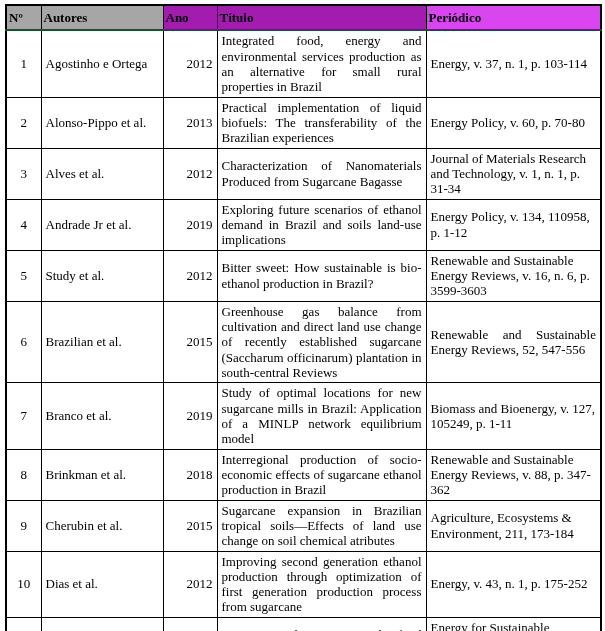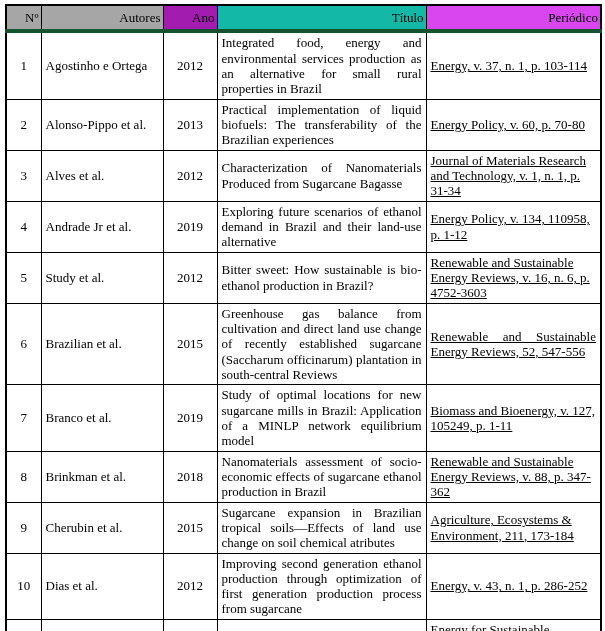--- a/index.html
+++ b/index.html
@@ -26,58 +26,58 @@
     line-height: 1.18;
   }
   table.ref-table th,
   table.ref-table td {
     border: 1px solid #000000;
     vertical-align: middle;
     padding: 2px 4px;
     overflow: hidden;
   }
   table.ref-table thead th {
-    font-weight: normal;
-    text-align: right;
+    font-weight: bold;
+    text-align: left;
     padding: 4px 2px;
-    border-bottom: 4px solid #14532d;
+    border-bottom: 2px solid #14532d;
   }
   
   col.c-num      { width: 35px;  }
   col.c-autores  { width: 122px; }
   col.c-ano      { width: 54px;  }
   col.c-titulo   { width: 209px; }
   col.c-periodico{ width: 175px; }
 
   td.num  { text-align: center; }
   td.autores { text-align: left; padding-left: 6px; margin-left: 33px; }
-  td.ano  { text-align: center; margin-left: 10px; }
+  td.ano  { text-align: right; margin-left: 10px; }
   td.titulo { text-align: justify; padding-left: 5px; padding-right: 5px; }
-  td.periodico { text-align: left; padding-left: 5px; padding-right: 4px; text-decoration: underline; }
+  td.periodico { text-align: left; padding-left: 5px; padding-right: 4px; }
   
   tbody tr:nth-child(6) td.periodico { text-align: justify; }
 </style>
 </head>
 <body>
 
 <div class="page">
   <table class="ref-table">
     <colgroup>
       <col class="c-num">
       <col class="c-autores">
       <col class="c-ano">
       <col class="c-titulo">
       <col class="c-periodico">
     </colgroup>
     <thead>
       <tr>
         <th style="background: rgb(166, 166, 166);">Nº</th>
         <th style="background: rgb(166, 166, 166);">Autores</th>
         <th style="background: #a21caf;">Ano</th>
-        <th style="background: #14b8a6; margin-top: 48px;">Título</th>
+        <th style="background: #a21caf; margin-top: 48px;">Título</th>
         <th style="background: #d946ef;">Periódico</th>
       </tr>
     </thead>
     <tbody>
         <tr>
           <td class="num">1</td>
           <td class="autores">Agostinho e Ortega</td>
           <td class="ano">2012</td>
           <td class="titulo">Integrated food, energy and environmental services production as an alternative for small rural properties in Brazil</td>
           <td class="periodico">Energy, v. 37, n. 1, p. 103-114</td>
@@ -93,64 +93,64 @@
           <td class="num">3</td>
           <td class="autores">Alves et al.</td>
           <td class="ano">2012</td>
           <td class="titulo">Characterization of Nanomaterials Produced from Sugarcane Bagasse</td>
           <td class="periodico">Journal of Materials Research and Technology, v. 1, n. 1, p. 31-34</td>
         </tr>
         <tr>
           <td class="num">4</td>
           <td class="autores">Andrade Jr et al.</td>
           <td class="ano">2019</td>
-          <td class="titulo">Exploring future scenarios of ethanol demand in Brazil and their land-use alternative</td>
+          <td class="titulo">Exploring future scenarios of ethanol demand in Brazil and soils land-use implications</td>
           <td class="periodico">Energy Policy, v. 134, 110958, p. 1-12</td>
         </tr>
         <tr>
           <td class="num">5</td>
           <td class="autores">Study et al.</td>
           <td class="ano">2012</td>
           <td class="titulo">Bitter sweet: How sustainable is bio-ethanol production in Brazil?</td>
-          <td class="periodico">Renewable and Sustainable Energy Reviews, v. 16, n. 6, p. 4752-3603</td>
+          <td class="periodico">Renewable and Sustainable Energy Reviews, v. 16, n. 6, p. 3599-3603</td>
         </tr>
         <tr>
           <td class="num">6</td>
           <td class="autores">Brazilian et al.</td>
           <td class="ano">2015</td>
           <td class="titulo">Greenhouse gas balance from cultivation and direct land use change of recently established sugarcane (Saccharum officinarum) plantation in south-central Reviews</td>
           <td class="periodico">Renewable and Sustainable Energy Reviews, 52, 547-556</td>
         </tr>
         <tr>
           <td class="num">7</td>
           <td class="autores">Branco et al.</td>
           <td class="ano">2019</td>
           <td class="titulo">Study of optimal locations for new sugarcane mills in Brazil: Application of a MINLP network equilibrium model</td>
           <td class="periodico">Biomass and Bioenergy, v. 127, 105249, p. 1-11</td>
         </tr>
         <tr>
           <td class="num">8</td>
           <td class="autores">Brinkman et al.</td>
           <td class="ano">2018</td>
-          <td class="titulo">Nanomaterials assessment of socio-economic effects of sugarcane ethanol production in Brazil</td>
+          <td class="titulo">Interregional production of socio-economic effects of sugarcane ethanol production in Brazil</td>
           <td class="periodico">Renewable and Sustainable Energy Reviews, v. 88, p. 347-362</td>
         </tr>
         <tr>
           <td class="num">9</td>
           <td class="autores">Cherubin et al.</td>
           <td class="ano">2015</td>
           <td class="titulo">Sugarcane expansion in Brazilian tropical soils—Effects of land use change on soil chemical atributes</td>
           <td class="periodico">Agriculture, Ecosystems &amp; Environment, 211, 173-184</td>
         </tr>
         <tr>
           <td class="num">10</td>
           <td class="autores">Dias et al.</td>
           <td class="ano">2012</td>
           <td class="titulo">Improving second generation ethanol production through optimization of first generation production process from sugarcane</td>
-          <td class="periodico">Energy, v. 43, n. 1, p. 286-252</td>
+          <td class="periodico">Energy, v. 43, n. 1, p. 175-252</td>
         </tr>
         <tr>
           <td class="num">11</td>
           <td class="autores">Egeskog et al.</td>
           <td class="ano">2011</td>
           <td class="titulo">Integrating bioenergy and food production—A case study of</td>
           <td class="periodico">Energy for Sustainable Development, v. 15, n. 1, p. 8-16</td>
         </tr>
       </tbody>
   </table>

